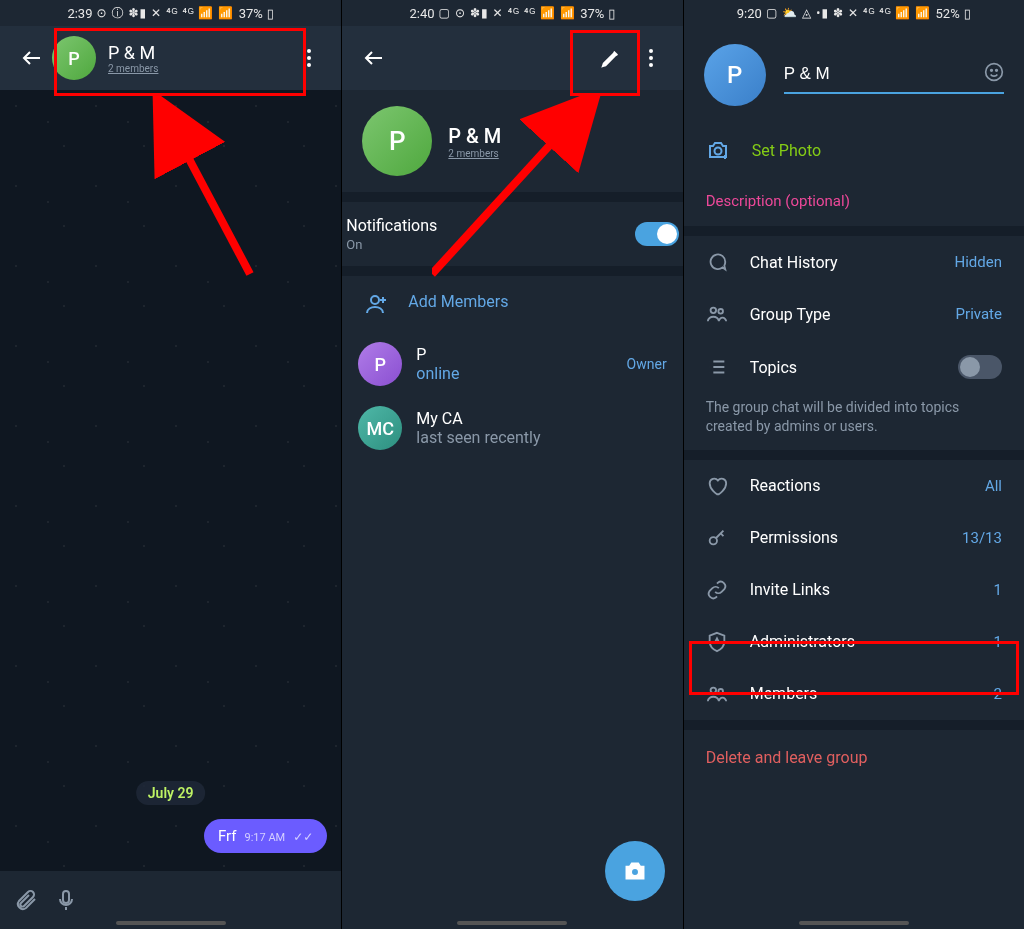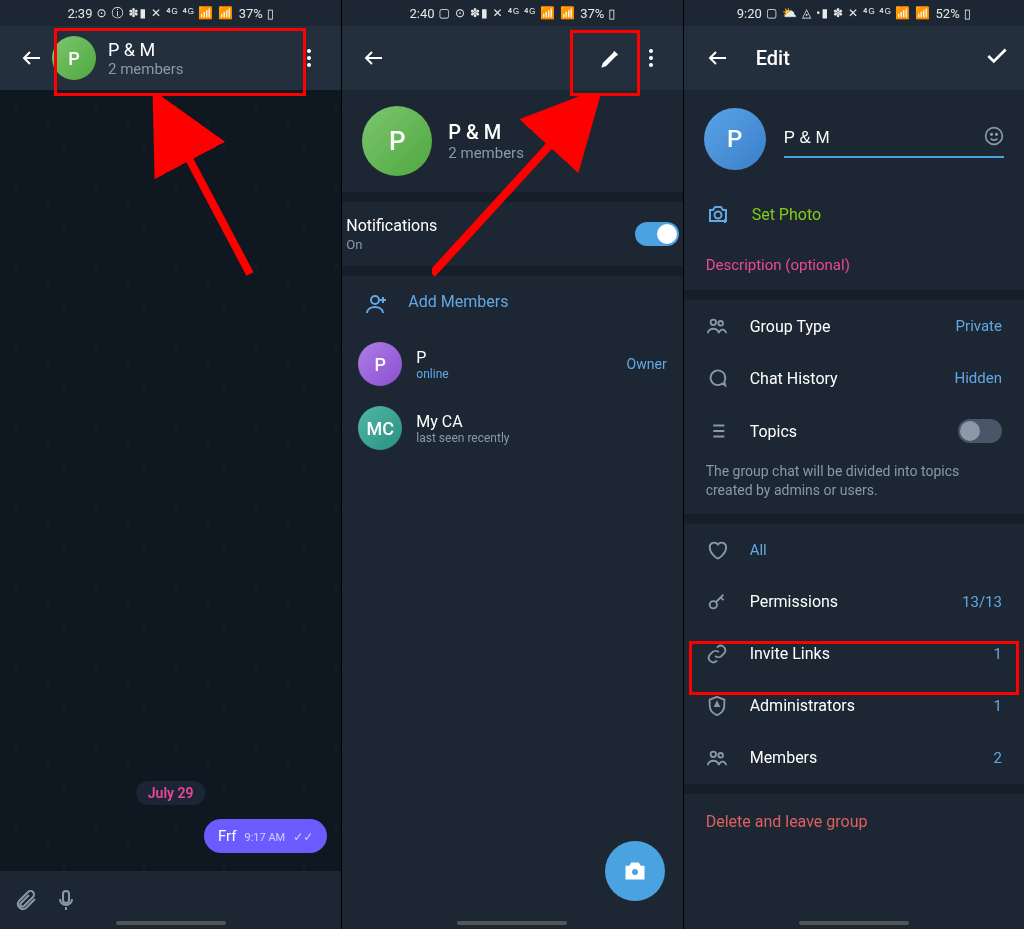--- a/index.html
+++ b/index.html
@@ -53,37 +53,37 @@
     display:flex; align-items:center; justify-content:center;
     font-size:18px; font-weight:500; color:#fff;
   }
   .av-green { background: linear-gradient(135deg,#7cc66f,#4fa83e); }
   .av-green-lg { background: linear-gradient(135deg,#7cc66f,#4fa83e); width:70px; height:70px; font-size:26px; }
   .av-purple { background: linear-gradient(135deg,#b07ce8,#8a4fd1); }
   .av-teal { background: linear-gradient(135deg,#4fb8a8,#2d8f7f); }
   .av-blue { background: linear-gradient(135deg,#5aa3e8,#3a7fc9); width:62px; height:62px; font-size:24px; }
 
   .group-title { font-size:18px; color:#fff; }
-  .group-sub { font-size:15px; color:#8a98a8; }
+  .group-sub { font-size:10px; color:#8a98a8;text-decoration:underline; }
 
   
   .anno-box { position:absolute; border:3px solid #ff0000; pointer-events:none; z-index:100; }
   .arrow { position:absolute; pointer-events:none; z-index:100; }
 
   
   .chat-body { position:absolute; top:90px; left:0; right:0; bottom:58px; background:#0f1721; }
   .chat-pattern { position:absolute; inset:0; opacity:0.06;
     background-image: radial-gradient(circle at 20% 20%, #fff 1px, transparent 1px),
                       radial-gradient(circle at 60% 40%, #fff 1px, transparent 1px),
                       radial-gradient(circle at 80% 70%, #fff 1px, transparent 1px);
     background-size: 80px 80px; }
   .date-chip {
     position:absolute; left:50%; transform:translateX(-50%);
     background:rgba(30,40,55,.85); padding:4px 12px; border-radius:12px;
-    font-size:14px; font-weight:600; color:#ec4899;
+    font-size:14px; font-weight:600; color:#bef264;
   }
   .msg-bubble {
     position:absolute; right:14px;
     background:#6b5cff; border-radius:18px; padding:8px 14px;
     display:flex; align-items:baseline; gap:8px;
   }
   .msg-text { font-size:15px; }
   .msg-time { font-size:11px; color:#d4cfff; }
   .msg-ticks { color:#d4cfff; font-size:12px; }
 
@@ -108,21 +108,21 @@
   .toggle { width:44px; height:24px; background:#4aa3e0; border-radius:12px; position:relative; }
   .toggle::after { content:""; position:absolute; right:2px; top:2px; width:20px; height:20px;
     background:#fff; border-radius:50%; }
   .toggle-off { background:#4a5668; }
   .toggle-off::after { left:2px; right:auto; background:#8a98a8; }
   .row-flex { display:flex; align-items:center; justify-content:space-between; }
   .divider { height:10px; background:#151e29; }
   .add-members { display:flex; align-items:flex-start; gap:20px; padding:16px 22px; color:#63a8e6; font-size:16px; }
   .member-row { display:flex; align-items:center; gap:14px; padding:10px 16px; }
   .member-name { font-size:16px; }
-  .member-sub { font-size:12px; color:#63a8e6; }
+  .member-sub { font-size:16px; color:#63a8e6; }
   .member-sub.gray { color:#8a98a8; }
   .owner { margin-left:auto; color:#63a8e6; font-size:14px; }
   .fab { position:absolute; right:18px; bottom:28px; width:60px; height:60px;
     background:#4aa3e0; border-radius:50%; display:flex; align-items:center; justify-content:center; }
 
   
   .edit-header { height:64px; background:#232f3d; display:flex; align-items:center; padding:0 14px; gap:18px; }
   .edit-title { font-size:20px; font-weight:500; flex:1; }
   .check svg { stroke:#fff; fill:none; stroke-width:2.5; }
   .edit-top { display:flex; align-items:center; gap:18px; padding:18px 20px; }
@@ -326,33 +326,20 @@
       <span>9:20</span>
       <span class="icons">▢ ⛅ ◬ •</span>
     </div>
     <div class="right">
       <span class="icons">▮ ✽ ✕ ⁴ᴳ ⁴ᴳ 📶 📶</span>
       <span>52%</span>
       <span>▯</span>
     </div>
   </div>
 
-  <div class="edit-header">
-    <div class="hdr-icon back-arrow">
-      <svg width="24" height="24" viewBox="0 0 24 24">
-          <path d="M20 12H4M10 6l-6 6 6 6"></path>
-        </svg>
-    </div>
-    <div class="edit-title">Edit</div>
-    <div class="check">
-      <svg width="26" height="26" viewBox="0 0 24 24">
-          <path d="M4 12l5 5L20 6"></path>
-        </svg>
-    </div>
-  </div>
 
   <div class="edit-top">
     <div class="avatar av-blue">
       <span>P</span>
     </div>
     <div class="name-input">
       <input value="P &amp; M" style="">
       <span class="smile">
         <svg width="20" height="20" viewBox="0 0 24 24" stroke="#8a98a8" fill="none" stroke-width="2">
             <circle cx="12" cy="12" r="10"></circle>
@@ -375,59 +362,60 @@
 
   <div class="desc-row">
     <span>Description (optional)</span>
   </div>
 
   <div class="divider"></div>
 
   <div class="setting-row">
     <span class="icon">
         <svg width="22" height="22" viewBox="0 0 24 24">
+          <path d="M21 12a8 8 0 10-3 6l3 2-1-4a8 8 0 001-4z"></path>
+        </svg>
+      </span>
+    <span class="setting-label">Chat History</span>
+    <span class="setting-val">Hidden</span>
+  </div>
+
+  <div class="setting-row">
+    <span class="icon">
+        <svg width="22" height="22" viewBox="0 0 24 24">
           <circle cx="8" cy="8" r="3"></circle>
           <circle cx="16" cy="9" r="2.5"></circle>
           <path d="M2 20c0-3 3-5 6-5s6 2 6 5M14 20c0-2 2-4 4-4s4 2 4 4"></path>
         </svg>
       </span>
     <span class="setting-label">Group Type</span>
     <span class="setting-val">Private</span>
   </div>
 
   <div class="setting-row">
     <span class="icon">
         <svg width="22" height="22" viewBox="0 0 24 24">
-          <path d="M21 12a8 8 0 10-3 6l3 2-1-4a8 8 0 001-4z"></path>
-        </svg>
-      </span>
-    <span class="setting-label">Chat History</span>
-    <span class="setting-val">Hidden</span>
-  </div>
-
-  <div class="setting-row">
-    <span class="icon">
-        <svg width="22" height="22" viewBox="0 0 24 24">
           <path d="M8 6h12M8 12h12M8 18h12M4 6h.01M4 12h.01M4 18h.01"></path>
         </svg>
       </span>
     <span class="setting-label">Topics</span>
     <div class="toggle toggle-off"></div>
   </div>
 
   <div class="hint">The group chat will be divided into topics created by admins or users.</div>
 
   <div class="divider"></div>
 
   <div class="setting-row">
     <span class="icon">
         <svg width="22" height="22" viewBox="0 0 24 24">
           <path d="M12 21s-8-5-8-12a5 5 0 019-3 5 5 0 019 3c0 7-8 12-8 12z"></path>
         </svg>
       </span>
+    <span class="setting-label">Reactions</span>
     <span class="setting-val">All</span>
   </div>
 
   <div class="setting-row">
     <span class="icon">
         <svg width="22" height="22" viewBox="0 0 24 24">
           <circle cx="8" cy="15" r="4"></circle>
           <path d="M11 12l8-8M16 7l3 3"></path>
         </svg>
       </span>

